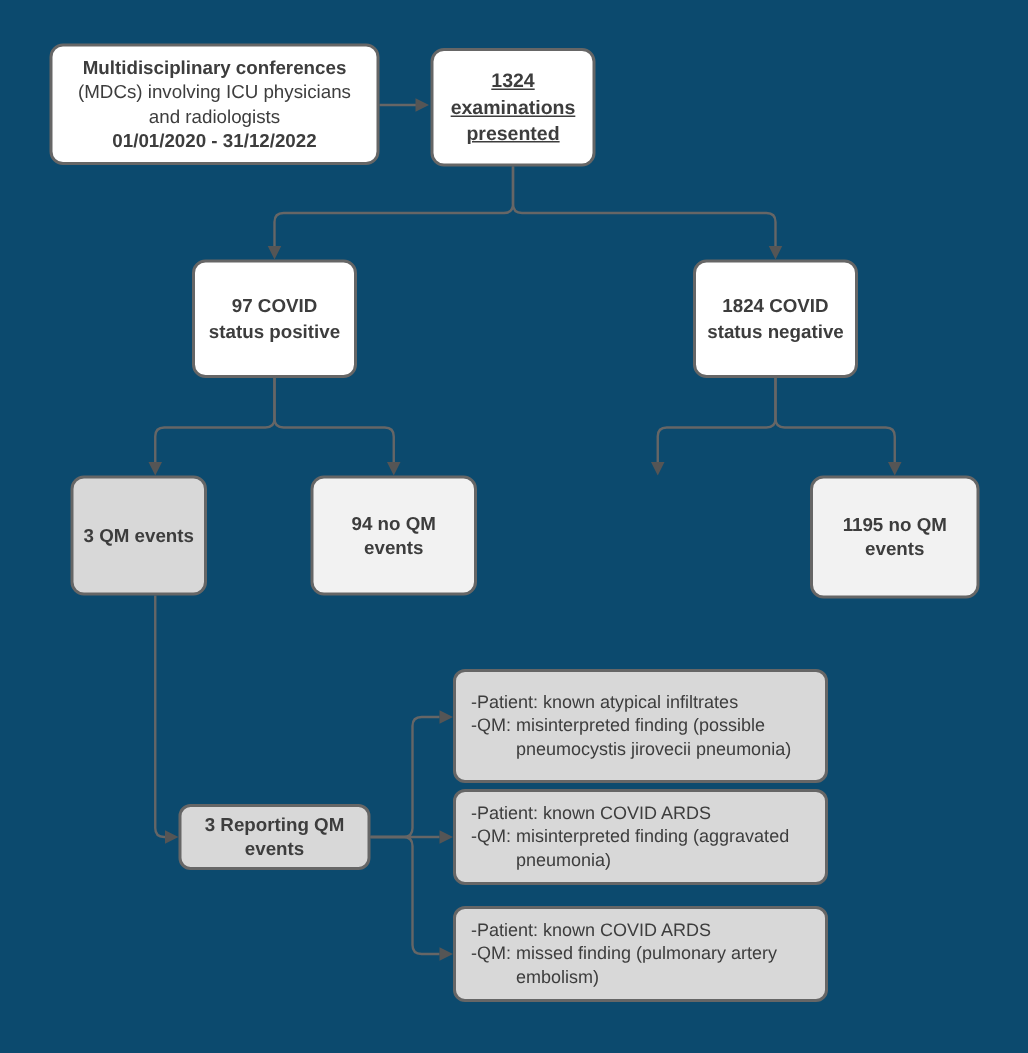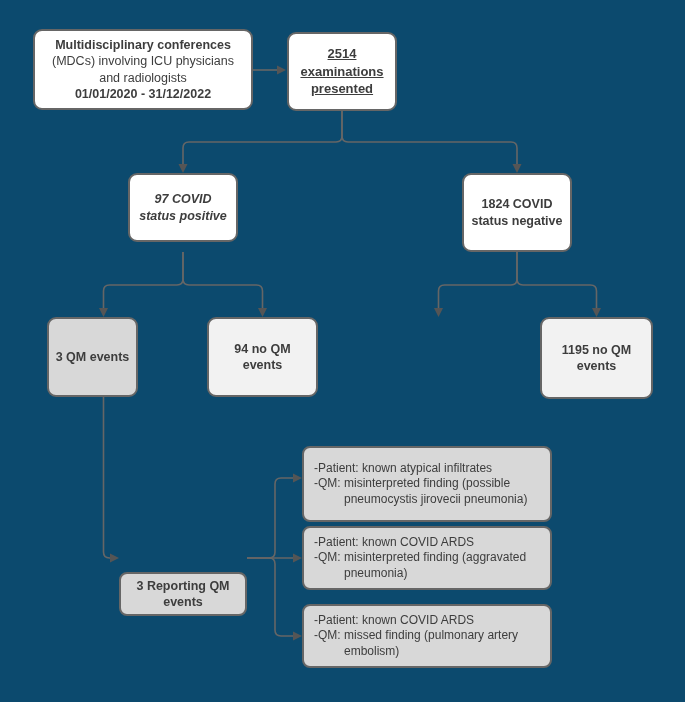--- a/index.html
+++ b/index.html
@@ -44,21 +44,21 @@
   }
   .node .label { white-space: pre-line; }
   .fill-gray  { background: #d8d8d8; }
   .fill-light { background: #f2f2f2; }
   .mdc .reg { font-weight: normal; }
   .exam .label {
     font-size: 13px;
     line-height: 1.35;
     text-decoration: underline;
   }
-  .reporting { border-radius: 8px; border-width: 2.5px; margin-top: 36px; }
+  .reporting { border-radius: 8px; border-width: 2.5px; }
   .detail {
     align-items: flex-start;
     justify-content: center;
     text-align: left;
     padding: 5px 8px 5px 10px;
     font-weight: normal;
     font-size: 12px;
     line-height: 1.26;
     border-radius: 8px;
     border-width: 2.5px;
@@ -102,26 +102,26 @@
   </svg>
 
   <div class="node mdc" style="left:33px; top:29px; width:220px; height:81px;">
     <div>Multidisciplinary conferences</div>
     <div class="reg">(MDCs) involving ICU physicians</div>
     <div class="reg">and radiologists</div>
     <div>01/01/2020 - 31/12/2022</div>
   </div>
 
   <div class="node exam" style="left:287px; top:32px; width:110px; height:79px;">
-    <span class="label">2514
+    <span class="label">1324
 examinations
 presented</span>
   </div>
 
-  <div class="node" style="left:128px; top:173px; width:110px; height:69px;font-style:italic;">
+  <div class="node" style="left:128px; top:173px; width:110px; height:79px;">
     <span class="label">97 COVID
 status positive</span>
   </div>
 
   <div class="node" style="left:462px; top:173px; width:110px; height:79px;">
     <span class="label">1824 COVID
 status negative</span>
   </div>
 
   <div class="node fill-gray" style="left:47px; top:317px; width:91px; height:80px;">

